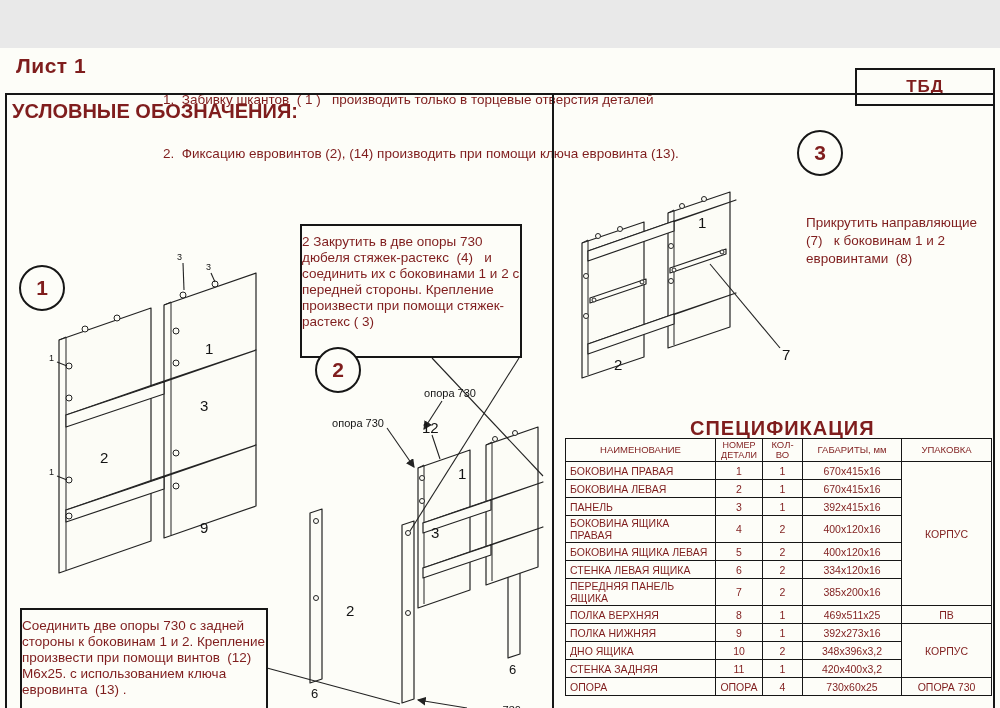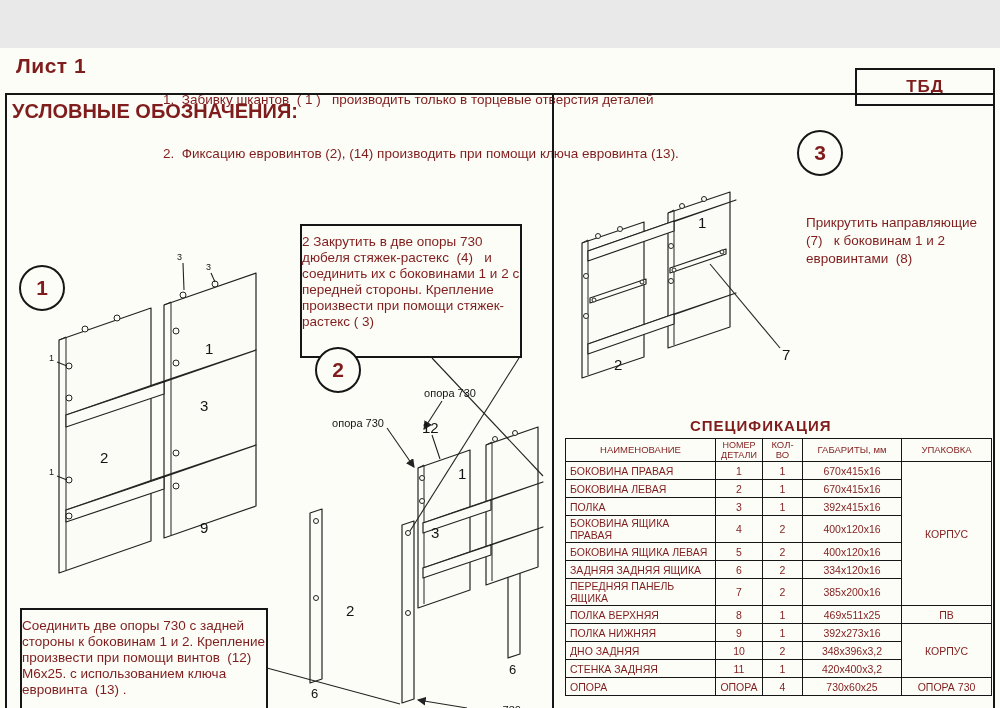--- a/index.html
+++ b/index.html
@@ -42,21 +42,21 @@
   .hole { fill:#fcfcf6; stroke:#232323; stroke-width:1; }
   .ldr  { stroke:#232323; stroke-width:1.1; fill:none; }
   svg text { fill:#141414; font-family:"Liberation Sans", sans-serif; }
   text.part { font-size:15px; }
   text.leg { font-size:13px; }
   text.small { font-size:9px; }
   text.opora { font-size:11px; }
 
   .overlay { left:0; top:0; z-index:2; pointer-events:none; }
 
-  .spec-title { left:690px; top:369px; font-size:15px; font-weight:bold; letter-spacing:1px; }
+  .spec-title { left:690px; top:369px; font-size:20px; font-weight:bold; letter-spacing:1px; }
   .spec-table { position:absolute; left:565px; top:390px; border-collapse:collapse; background:#fdfdf8; z-index:3; }
   .spec-table th, .spec-table td { border:1.5px solid #161616; font-size:10.5px; padding:1px 3px; height:18px; text-align:center; vertical-align:middle; }
   .spec-table th { font-size:9.5px; line-height:10px; font-weight:normal; }
   .spec-table td.name { text-align:left; padding-left:4px; }
   .spec-table th.num-h { font-size:9px; }
 </style>
 </head>
 <body>
 
 <div class="page">
@@ -279,39 +279,39 @@
       <td>670х415х16</td>
       <td rowspan="7">КОРПУС</td>
     </tr>
     <tr>
       <td class="name">БОКОВИНА ЛЕВАЯ</td>
       <td>2</td>
       <td>1</td>
       <td>670х415х16</td>
     </tr>
     <tr>
-      <td class="name">ПОЛКА</td>
+      <td class="name">ПАНЕЛЬ</td>
       <td>3</td>
       <td>1</td>
       <td>392х415х16</td>
     </tr>
     <tr>
       <td class="name">БОКОВИНА ЯЩИКА ПРАВАЯ</td>
       <td>4</td>
       <td>2</td>
       <td>400х120х16</td>
     </tr>
     <tr>
       <td class="name">БОКОВИНА ЯЩИКА ЛЕВАЯ</td>
       <td>5</td>
       <td>2</td>
       <td>400х120х16</td>
     </tr>
     <tr>
-      <td class="name">ЗАДНЯЯ ЗАДНЯЯ ЯЩИКА</td>
+      <td class="name">СТЕНКА ЛЕВАЯ ЯЩИКА</td>
       <td>6</td>
       <td>2</td>
       <td>334х120х16</td>
     </tr>
     <tr>
       <td class="name">ПЕРЕДНЯЯ ПАНЕЛЬ ЯЩИКА</td>
       <td>7</td>
       <td>2</td>
       <td>385х200х16</td>
     </tr>
@@ -323,21 +323,21 @@
       <td>ПВ</td>
     </tr>
     <tr>
       <td class="name">ПОЛКА НИЖНЯЯ</td>
       <td>9</td>
       <td>1</td>
       <td>392х273х16</td>
       <td rowspan="3">КОРПУС</td>
     </tr>
     <tr>
-      <td class="name">ДНО ЗАДНЯЯ</td>
+      <td class="name">ДНО ЯЩИКА</td>
       <td>10</td>
       <td>2</td>
       <td>348х396х3,2</td>
     </tr>
     <tr>
       <td class="name">СТЕНКА ЗАДНЯЯ</td>
       <td>11</td>
       <td>1</td>
       <td>420х400х3,2</td>
     </tr>

